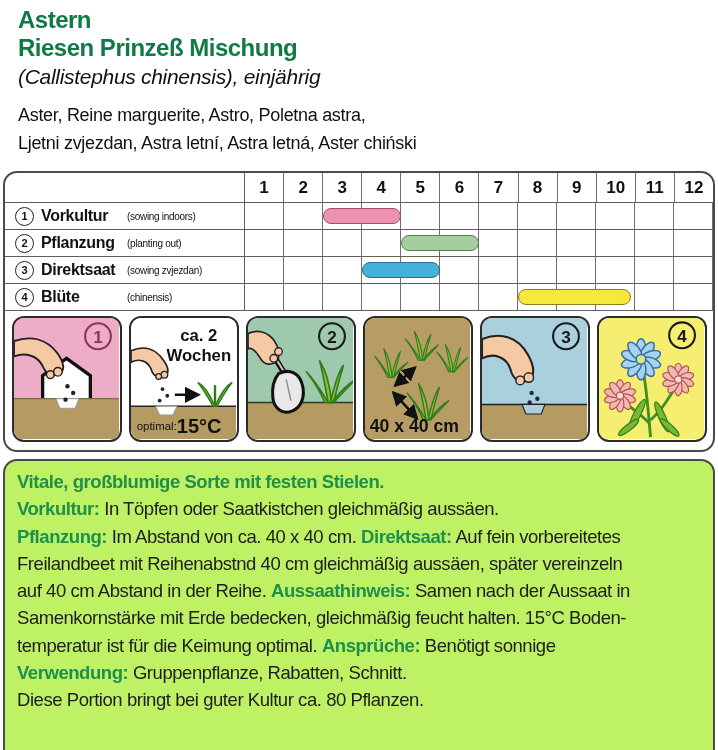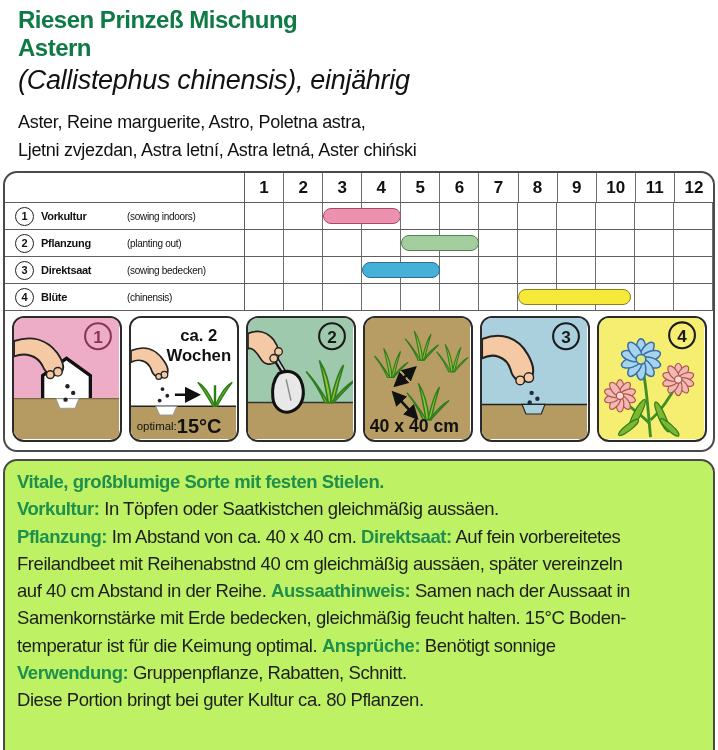--- a/index.html
+++ b/index.html
@@ -4,55 +4,55 @@
 <style>
   html,body{margin:0;padding:0;}
   body{
     width:718px;height:750px;position:relative;background:#ffffff;
     font-family:"Liberation Sans","DejaVu Sans",sans-serif;color:#1c1c1c;
     overflow:hidden;
   }
   
   .header{position:absolute;left:18px;top:6px;width:690px;}
   .title{font-size:24px;font-weight:bold;color:#0e7a45;line-height:28px;letter-spacing:-0.5px;}
-  .subtitle{font-size:27px;font-style:italic;color:#111;margin-top:3px;letter-spacing:-0.3px;}
+  .subtitle{font-size:21px;font-style:italic;color:#111;margin-top:3px;letter-spacing:-0.3px;}
   .synonyms{font-size:18px;font-weight:normal;color:#111;margin-top:13px;line-height:27.5px;letter-spacing:-0.3px;}
   
   .panel{position:absolute;left:3px;width:712px;border:2.5px solid #4a4a4a;border-radius:14px;box-sizing:border-box;}
   .cal-panel{top:171px;height:281px;background:#fff;overflow:hidden;}
   .desc-panel{top:459px;height:368px;background:#bef264;padding:7px 12px;}
   
   .cal{width:100%;}
   .cal-row{display:flex;border-bottom:1.4px solid #5f5f5f;height:26px;box-sizing:content-box;}
   .cal-head{height:29px;}
   .cal-label{width:239px;flex:none;display:flex;align-items:center;padding-left:10px;box-sizing:border-box;letter-spacing:-0.3px;}
   .circle-num{flex:none;width:17px;height:17px;border:1.5px solid #222;border-radius:50%;
     font-size:11px;font-weight:bold;display:flex;align-items:center;justify-content:center;margin-right:7px;color:#111;}
-  .row-label{font-weight:bold;font-size:11px;width:86px;flex:none;color:#111;}
+  .row-label{font-weight:bold;font-size:16px;width:86px;flex:none;color:#111;}
   .row-sub{font-size:10px;color:#111;}
   .cal-months{flex:1;display:flex;position:relative;border-left:1.4px solid #5f5f5f;}
   .cal-cell{flex:1;border-right:1.4px solid #6f6f6f;display:flex;align-items:center;justify-content:center;
     font-weight:bold;font-size:17px;color:#111;}
   .cal-cell:last-child{border-right:none;}
   .cal-bar{position:absolute;top:4.5px;height:16px;border-radius:9px;border:1.8px solid;box-sizing:border-box;}
   
   .pictos{position:absolute;left:7px;top:143px;display:flex;gap:7px;}
   .picto{width:110px;height:126px;border:2.5px solid #2b2b2b;border-radius:12px;box-sizing:border-box;overflow:hidden;background:#fff;}
   .picto svg{display:block;width:105px;height:121px;}
   
   .desc-line{font-size:18.5px;line-height:27.3px;letter-spacing:-0.45px;color:#1e1e1e;white-space:nowrap;}
   .kw{color:#1f8f4d;font-weight:bold;}
 </style>
 </head>
 <body>
 
 <div class="header">
   <div class="title">
+    <div>Astern</div>
     <div>Riesen Prinzeß Mischung</div>
-    <div>Astern</div>
   </div>
   <div class="subtitle">(Callistephus chinensis), einjährig</div>
   <div class="synonyms">
     <div>Aster, Reine marguerite, Astro, Poletna astra,</div>
     <div>Ljetni zvjezdan, Astra letní, Astra letná, Aster chiński</div>
   </div>
 </div>
 
 <div class="panel cal-panel">
   <div class="cal">
@@ -115,21 +115,21 @@
             <div class="cal-cell"></div>
             <div class="cal-cell"></div>
             <div class="cal-cell"></div>
             <div class="cal-bar" style="left: 33.3333%; width: 16.6667%; background: rgb(163, 207, 159); border-color: rgb(86, 127, 85);"></div>
           </div>
         </div>
         <div class="cal-row">
           <div class="cal-label">
             <span class="circle-num">3</span>
             <span class="row-label">Direktsaat</span>
-            <span class="row-sub">(sowing bedecken)</span>
+            <span class="row-sub">(sowing zvjezdan)</span>
           </div>
           <div class="cal-months">
             <div class="cal-cell"></div>
             <div class="cal-cell"></div>
             <div class="cal-cell"></div>
             <div class="cal-cell"></div>
             <div class="cal-cell"></div>
             <div class="cal-cell"></div>
             <div class="cal-cell"></div>
             <div class="cal-cell"></div>

